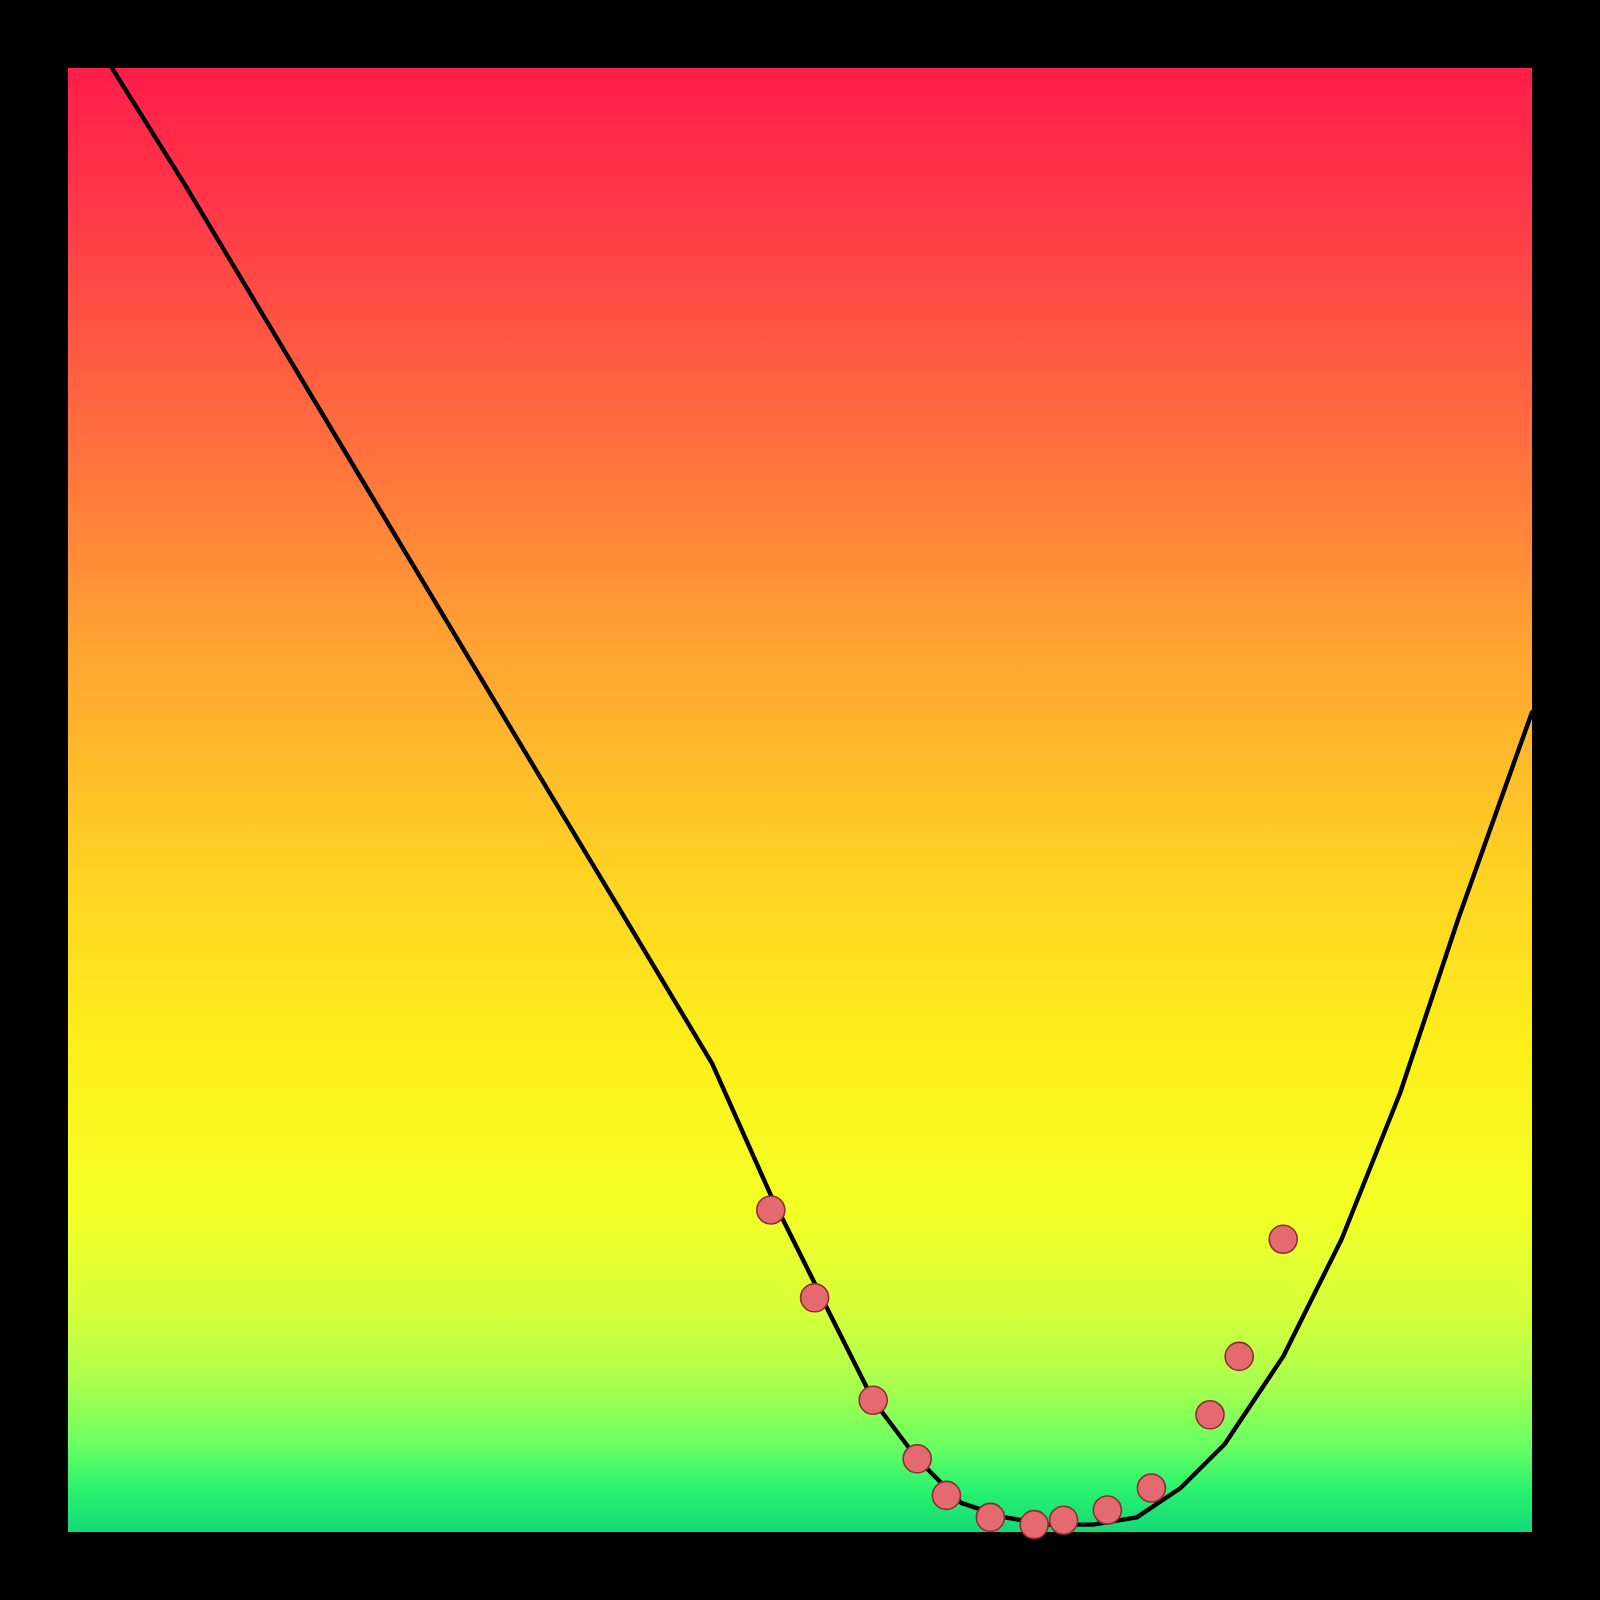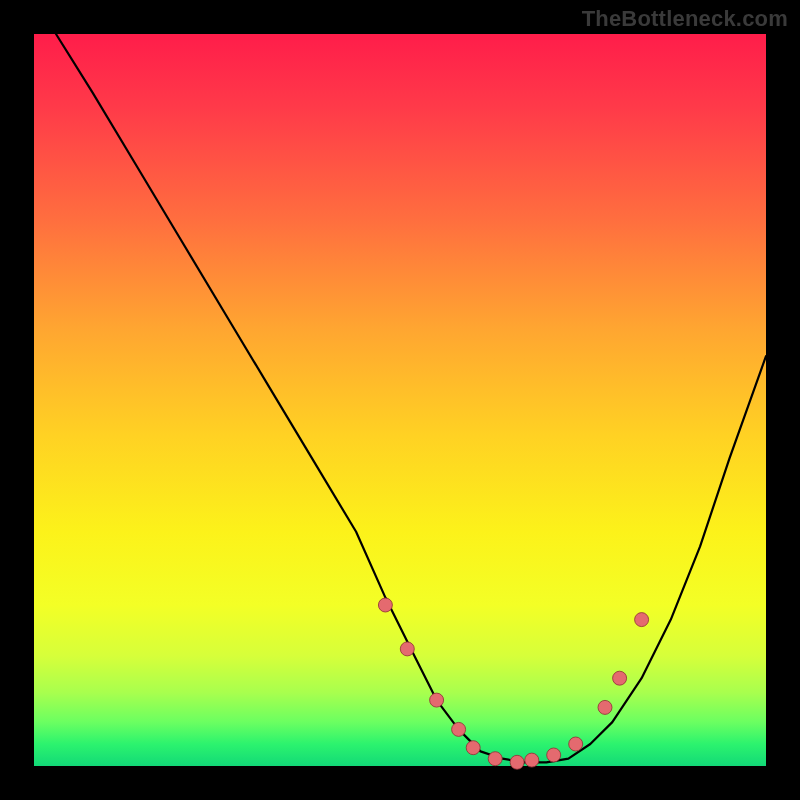--- a/index.html
+++ b/index.html
@@ -68,21 +68,20 @@
     fill: #e46a6f;
     stroke: #8e2f34;
     stroke-width: 0.8;
   }
 </style>
 </head>
 <body>
 
 <div class="stage">
 
-  <div class="watermark">TheBottleneck.com</div>
 
   <div class="plot-area">
     <svg class="curve" viewBox="0 0 732 732" preserveAspectRatio="none">
       <path id="curve-path" class="curve-path" d="M22.0 0.0 L58.6 58.6 L102.5 131.8 L146.4 205.0 L190.3 278.2 L234.2 351.4 L278.2 424.6 L322.1 497.8 L351.4 563.6 L380.6 622.2 L402.6 666.1 L424.6 695.4 L446.5 717.4 L468.5 724.7 L490.4 728.3 L512.4 728.3 L534.4 724.7 L556.3 710.0 L578.3 688.1 L607.6 644.2 L636.8 585.6 L666.1 512.4 L695.4 424.6 L732.0 322.1"></path>
       <g id="markers-group">
           <circle cx="351.4" cy="571.0" r="7" class="marker"></circle>
           <circle cx="373.3" cy="614.9" r="7" class="marker"></circle>
           <circle cx="402.6" cy="666.1" r="7" class="marker"></circle>
           <circle cx="424.6" cy="695.4" r="7" class="marker"></circle>
           <circle cx="439.2" cy="713.7" r="7" class="marker"></circle>

